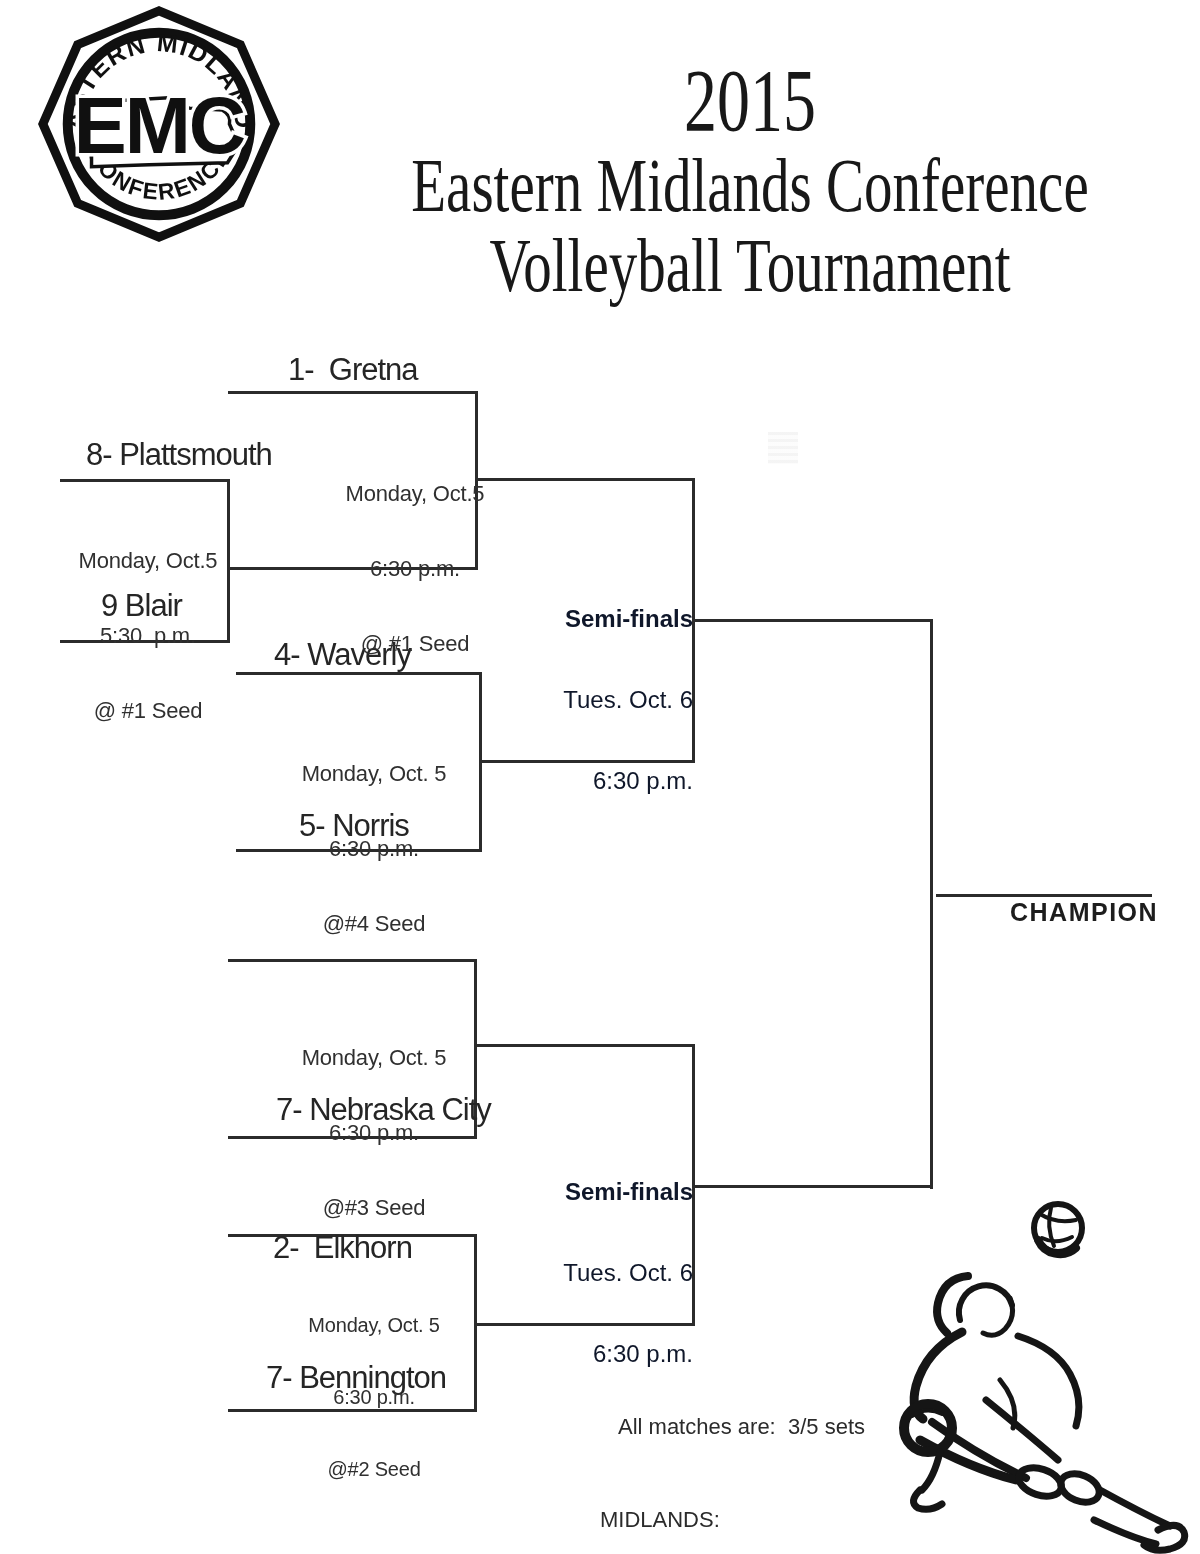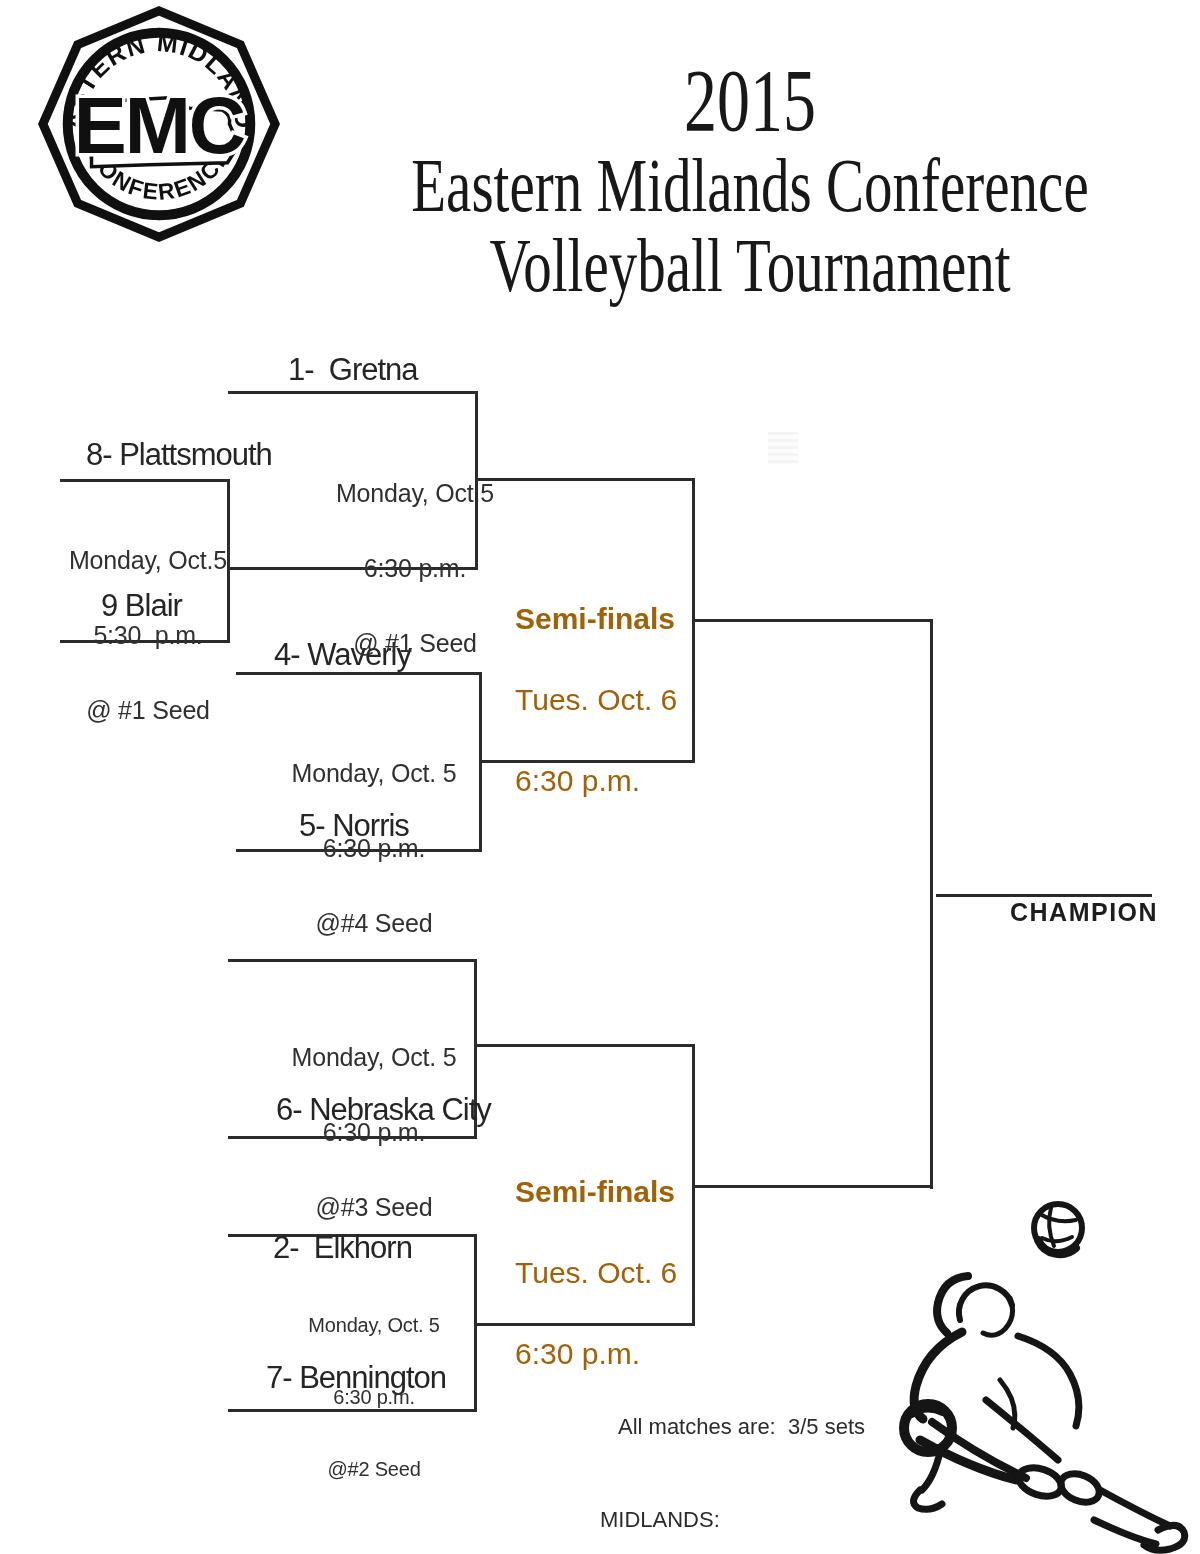--- a/index.html
+++ b/index.html
@@ -10,26 +10,26 @@
   }
   
   .hline { position:absolute; height:3px; background:#2b2b2b; }
   .vline { position:absolute; width:3px;  background:#2b2b2b; }
   
   .team {
     position:absolute; font-size:31px; letter-spacing:-1px;
     white-space:pre; color:#252525;
   }
   .info {
-    position:absolute; font-size:25px; line-height:25px; text-align:center;
+    position:absolute; font-size:22px; line-height:25px; text-align:center;
     letter-spacing:-0.2px; white-space:pre; color:#303030;
   }
   .round-label {
-    position:absolute; font-size:30px; line-height:27px; text-align:left;
-    white-space:pre; color:#a16207;
+    position:absolute; font-size:24px; line-height:27px; text-align:right;
+    white-space:pre; color:#0f172a;
   }
   .round-label .bold { font-weight:bold; }
   .final-label { position:absolute; font-size:22px; line-height:27px; text-align:center; white-space:pre; color:#2a2a2a; }
   .final-label .bold { font-weight:bold; }
   .champion {
     position:absolute; font-size:25px; font-weight:bold; letter-spacing:1.5px;
     white-space:pre; color:#1d1d1d;
   }
   .title-block {
     position:absolute; left:370px; top:0; width:760px; text-align:center;
@@ -120,21 +120,21 @@
   <div class="hline" style="left:695px; top:1185px; width:238px;"></div>
 
   <div class="vline" style="left:930px; top:619px; height:570px;"></div>
   <div class="hline" style="left:936px; top:894px; width:216px;"></div>
 
   <div class="team" style="left:288px; top:352px;">1-  Gretna</div>
   <div class="team" style="left:86px;  top:437px;">8- Plattsmouth</div>
   <div class="team" style="left:101px; top:588px;">9 Blair</div>
   <div class="team" style="left:274px; top:637px;">4- Waverly</div>
   <div class="team" style="left:299px; top:808px;">5- Norris</div>
-  <div class="team" style="left:276px; top:1092px;">6- Nebraska City</div>
+  <div class="team" style="left:276px; top:1092px;">7- Nebraska City</div>
   <div class="team" style="left:273px; top:1230px;">2-  Elkhorn</div>
   <div class="team" style="left:266px; top:1360px;">7- Bennington</div>
 
   <div class="info" style="left:320px; top:431px; width:190px;">
     <div>Monday, Oct.5</div>
     <div>6:30 p.m.</div>
     <div>@ #1 Seed</div>
   </div>
 
   <div class="info" style="left:68px; top:498px; width:160px;">

